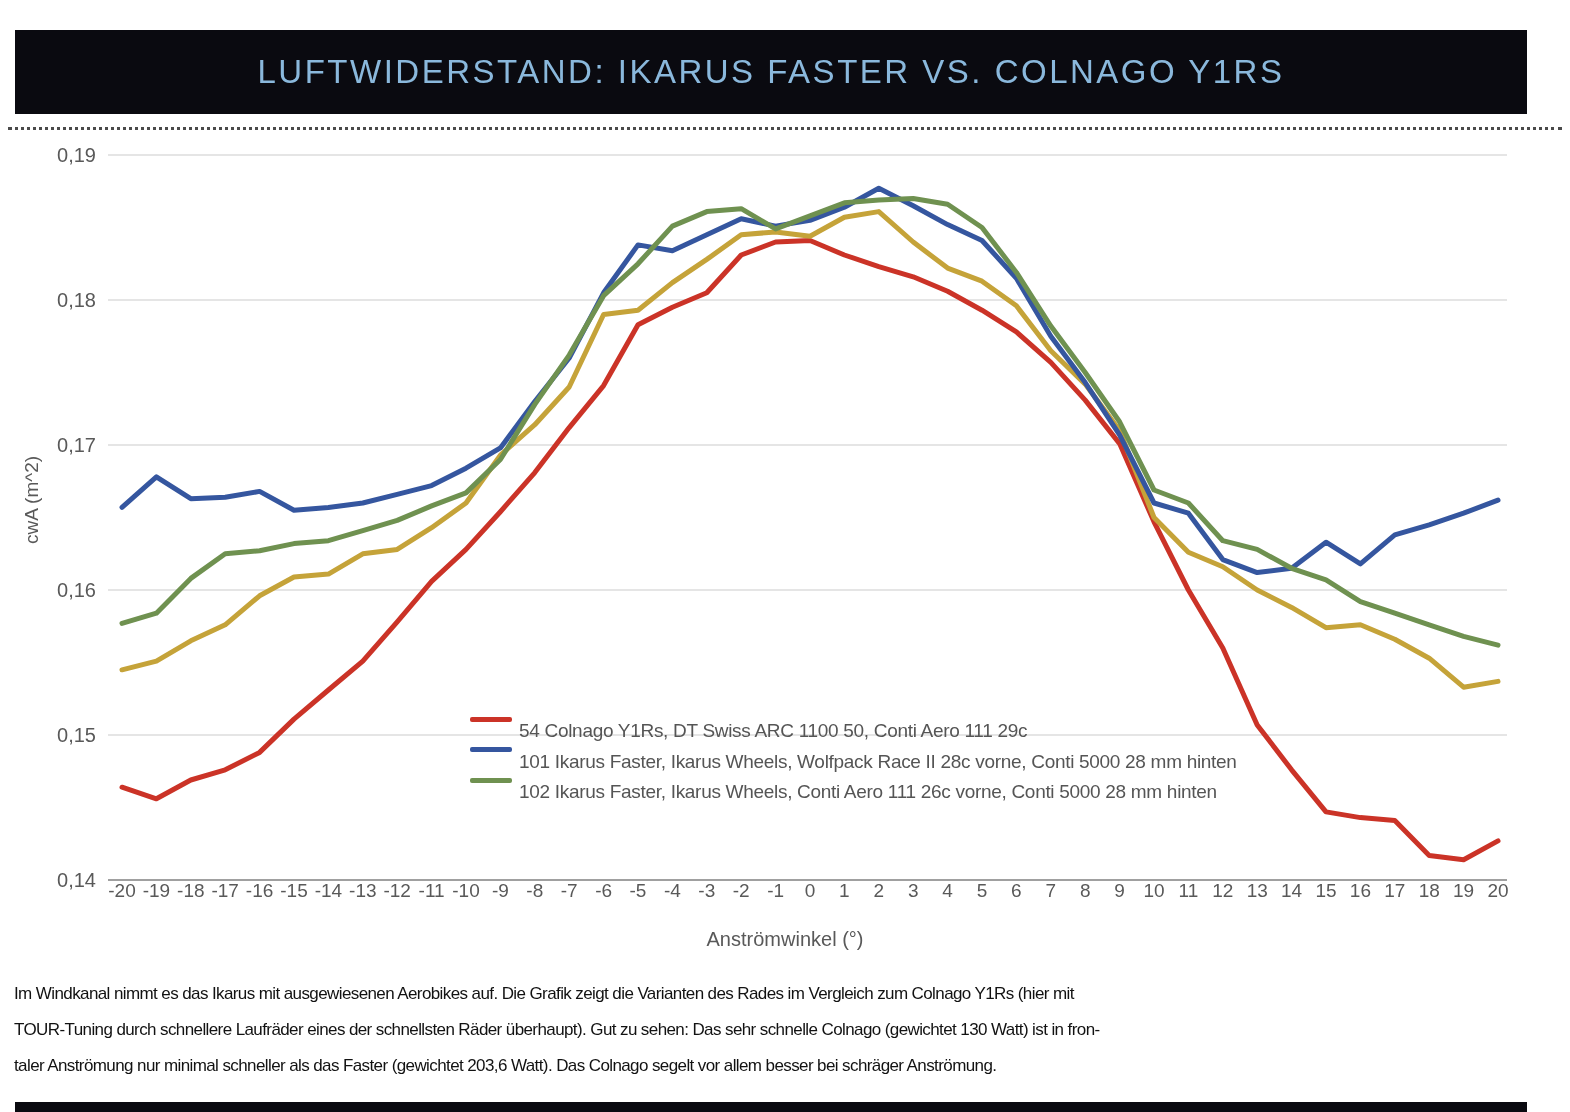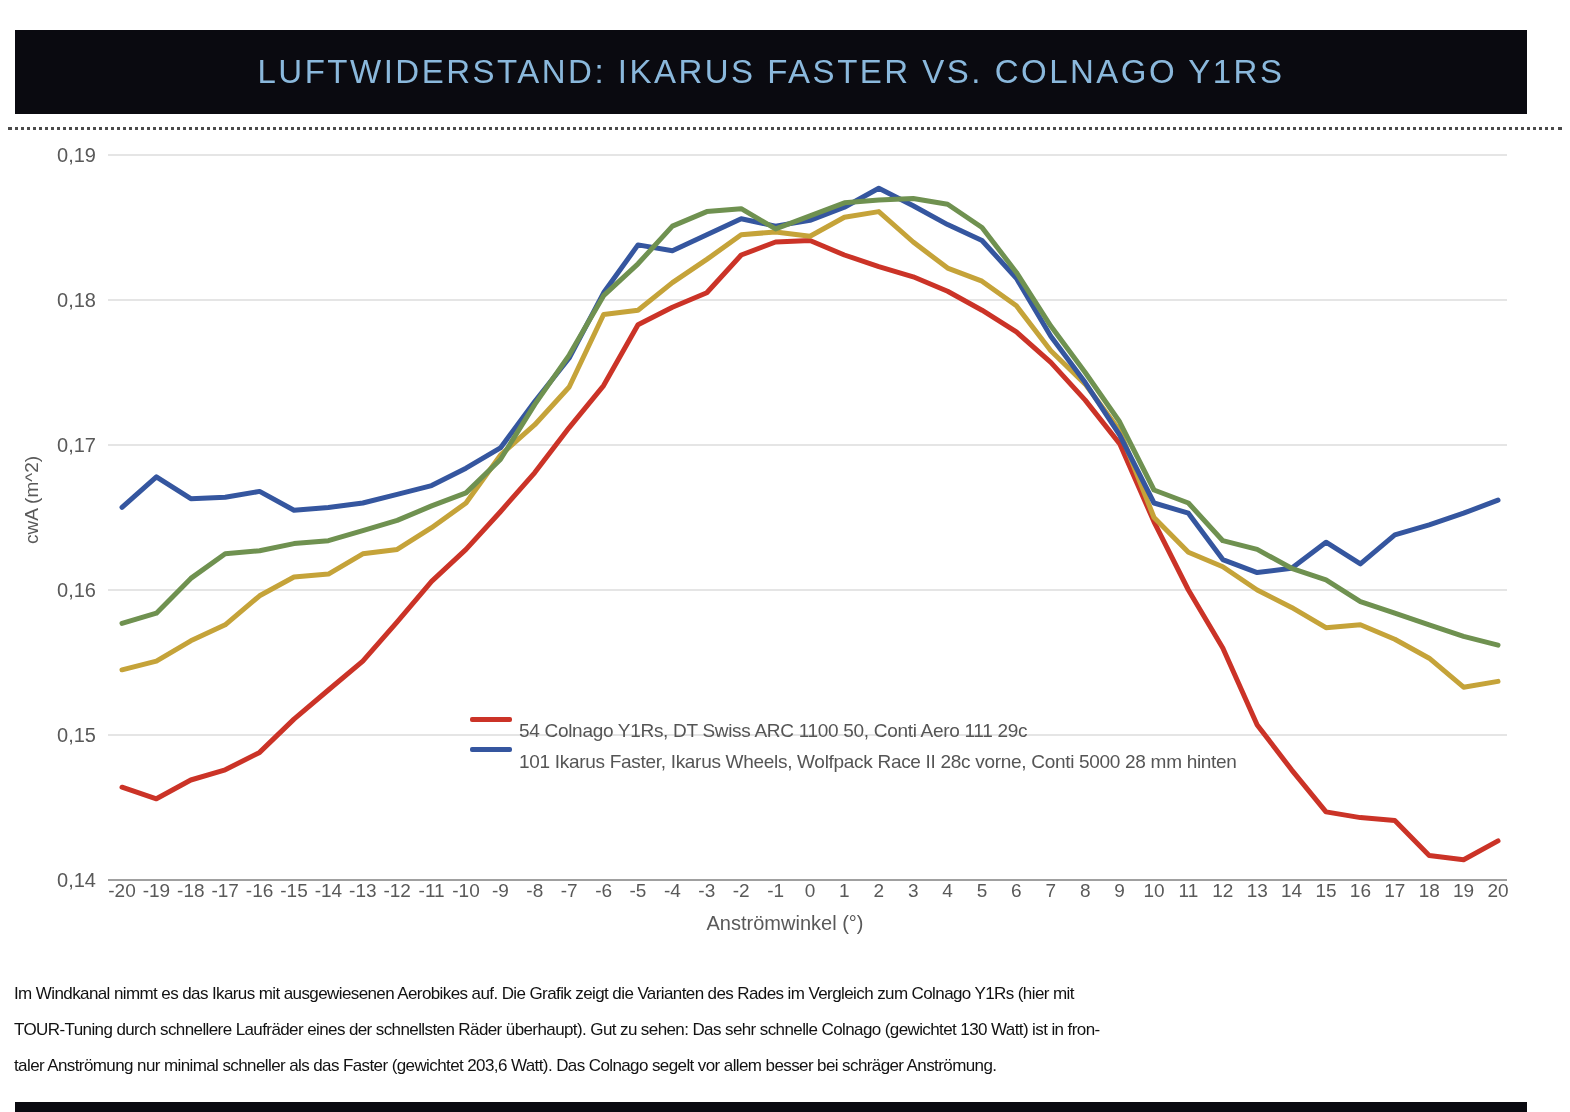--- a/index.html
+++ b/index.html
@@ -13,21 +13,21 @@
 
   .dotted-rule{position:absolute;left:8px;top:127px;width:1554px;height:0;
                border-top:3px dotted #4a4a4a;}
 
   
   #chart-container{position:absolute;left:0;top:140px;width:1570px;height:800px;}
   #chart-svg{position:absolute;left:0;top:0;}
   .ylabel-rot{position:absolute;left:12px;top:340px;width:40px;height:40px;color:#595959;
               font-size:19px;transform:rotate(-90deg);transform-origin:center;white-space:nowrap;
               display:flex;align-items:center;justify-content:center;}
-  .xlabel{position:absolute;left:0;top:772px;width:1570px;text-align:center;color:#595959;font-size:20px;}
+  .xlabel{position:absolute;left:0;top:788px;width:1570px;text-align:center;color:#595959;font-size:20px;}
 
   
   #legend{position:absolute;left:470px;top:564px;}
   .legend-row{display:flex;align-items:center;height:30.5px;}
   .legend-swatch{width:42px;height:5px;border-radius:2px;margin-right:7px;flex:0 0 auto;}
   .legend-label{font-size:19px;color:#555555;letter-spacing:-0.3px;white-space:nowrap;margin-top:24px;}
 
   
   .caption{position:absolute;left:14px;top:976px;width:1548px;color:#121212;}
   .caption div{font-size:17px;line-height:36px;letter-spacing:-0.6px;white-space:nowrap;}
@@ -109,20 +109,24 @@
     <div class="xlabel">Anströmwinkel (°)</div>
     <div id="legend">
         <div class="legend-row">
           <span class="legend-swatch" style="background: rgb(203, 51, 39);"></span>
           <span class="legend-label">54 Colnago Y1Rs, DT Swiss ARC 1100 50, Conti Aero 111 29c</span>
         </div>
         <div class="legend-row">
           <span class="legend-swatch" style="background: rgb(53, 86, 159);"></span>
           <span class="legend-label">101 Ikarus Faster, Ikarus Wheels, Wolfpack Race II 28c vorne, Conti 5000 28 mm hinten</span>
         </div>
+        <div class="legend-row">
+          <span class="legend-swatch" style="background: rgb(111, 145, 80);"></span>
+          <span class="legend-label">102 Ikarus Faster, Ikarus Wheels, Conti Aero 111 26c vorne, Conti 5000 28 mm hinten</span>
+        </div>
       </div>
   </div>
 
   <div class="caption">
     <div>Im Windkanal nimmt es das Ikarus mit ausgewiesenen Aerobikes auf. Die Grafik zeigt die Varianten des Rades im Vergleich zum Colnago Y1Rs (hier mit</div>
     <div>TOUR-Tuning durch schnellere Laufräder eines der schnellsten Räder überhaupt). Gut zu sehen: Das sehr schnelle Colnago (gewichtet 130 Watt) ist in fron-</div>
     <div>taler Anströmung nur minimal schneller als das Faster (gewichtet 203,6 Watt). Das Colnago segelt vor allem besser bei schräger Anströmung.</div>
   </div>
 
   <div class="bottom-bar"></div>

